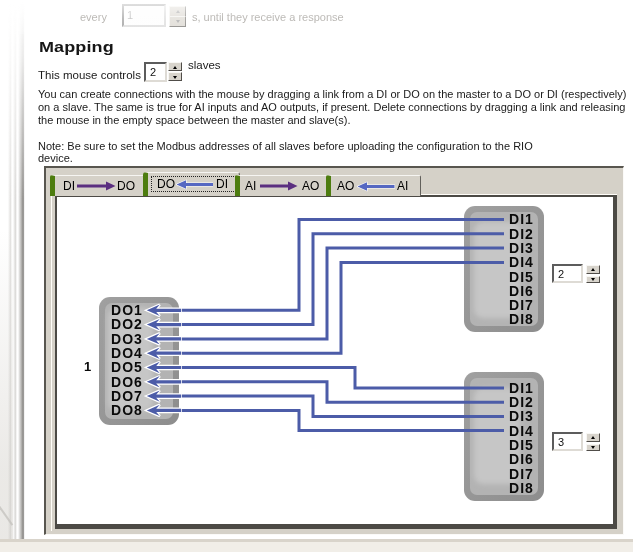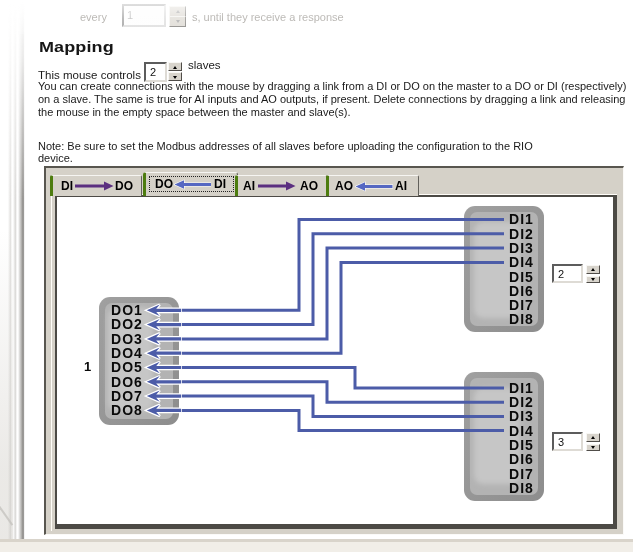--- a/index.html
+++ b/index.html
@@ -23,27 +23,27 @@
   #hdg{left:39px;top:39px;font-size:15px;font-weight:bold;line-height:15px;color:#161616;letter-spacing:.1px;transform:scaleX(1.2);transform-origin:left top}
   #ctlrow{left:38px;top:68.5px;font-size:11.5px;line-height:13px;color:#1a1a1a}
   #spinbox1{left:144px;top:62px;width:15px;height:16px;background:#fff;border:2px solid;border-color:#5c5c5c #dedbd5 #dedbd5 #5c5c5c;font-size:11px;color:#111;padding-left:4px;line-height:17px}
   .sbtn{background:#d8d4cc;border:solid;border-width:1px 1.5px 1.5px 1px;border-color:#f8f7f4 #504d49 #504d49 #f8f7f4}
   .tri-u{width:0;height:0;border-left:2.5px solid transparent;border-right:2.5px solid transparent;border-bottom:3px solid #000;margin:2.5px auto 0}
   .tri-d{width:0;height:0;border-left:2.5px solid transparent;border-right:2.5px solid transparent;border-top:3px solid #000;margin:3px auto 0}
   #sl1{left:168px;top:62px;width:12px;height:7px}
   #sl2{left:168px;top:72px;width:12px;height:7px}
   #slaves{left:188px;top:59px;font-size:11.5px;line-height:13px;color:#1a1a1a}
   
-  #para{left:38px;top:80px;width:594px;font-size:11px;line-height:13px;color:#1a1a1a}
+  #para{left:38px;top:88px;width:594px;font-size:11px;line-height:13px;color:#1a1a1a}
   #note{left:38px;top:140px;width:532px;font-size:11px;color:#1a1a1a}
   
   #panel{left:44px;top:166px;width:577px;height:366px;background:#d5d1c8;border-top:2px solid #58564f;border-left:2px solid #58564f;border-right:1px solid #fbfaf8;border-bottom:1px solid #fbfaf8}
   #inner{left:55px;top:195px;width:556px;height:327px;background:#fff;border:solid #4c4a45;border-width:2px 4px 5px 2px}
   #pageedge{left:51px;top:193.5px;width:565px;height:336px;border-top:1.5px solid #fffdf8;border-left:1.5px solid #fffdf8}
-  .tab{position:absolute;top:175px;height:20px;background:#d5d1c8;border-top:1px solid #f6f5f2;border-left:3px solid #4d7c0f;border-right:1px solid #62605b;border-radius:2px 2px 0 0;font-size:12px;font-weight:bold;color:#000}
+  .tab{position:absolute;top:175px;height:20px;background:#d5d1c8;border-top:1px solid #f6f5f2;border-left:5px solid #4d7c0f;border-right:1px solid #62605b;border-radius:2px 2px 0 0;font-size:12px;font-weight:normal;color:#000}
   .tab span{position:absolute;top:3px}
   .tab svg{position:absolute}
   #tab2{top:172px;height:23px;border-radius:3px 3px 0 0}
   #focus{left:3px;top:3px;width:83px;height:14px;border:1px dotted #222}
   
   .dspin{position:absolute;width:23px;height:15px;background:#fff;border:2px solid;border-color:#5c5c5c #dedbd5 #dedbd5 #5c5c5c;font-size:11px;color:#111;padding-left:4px;line-height:16px}
   </style></head><body>
   <div id="curlbase" class="abs"></div>
 <div id="fold" class="abs"></div>
 <div id="curl1" class="abs curlfade"></div>

